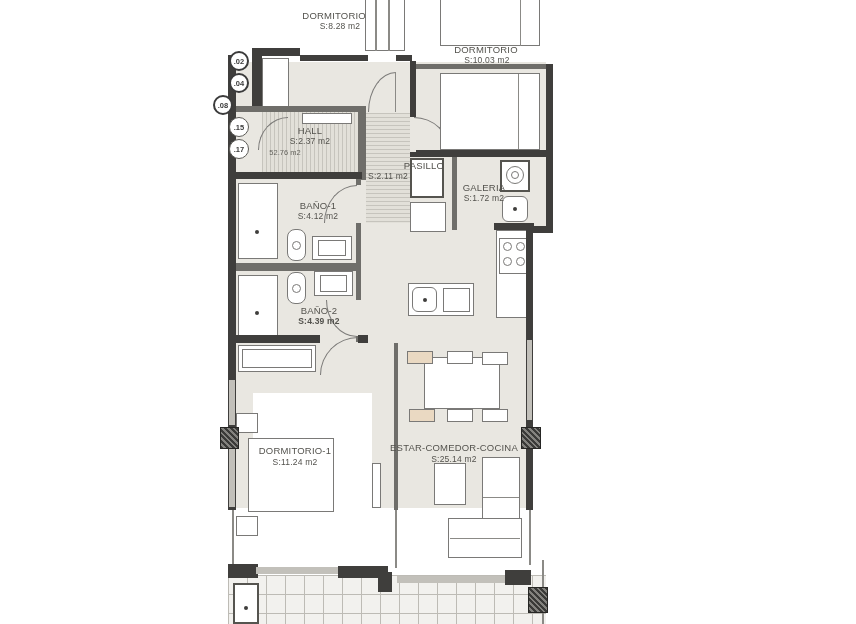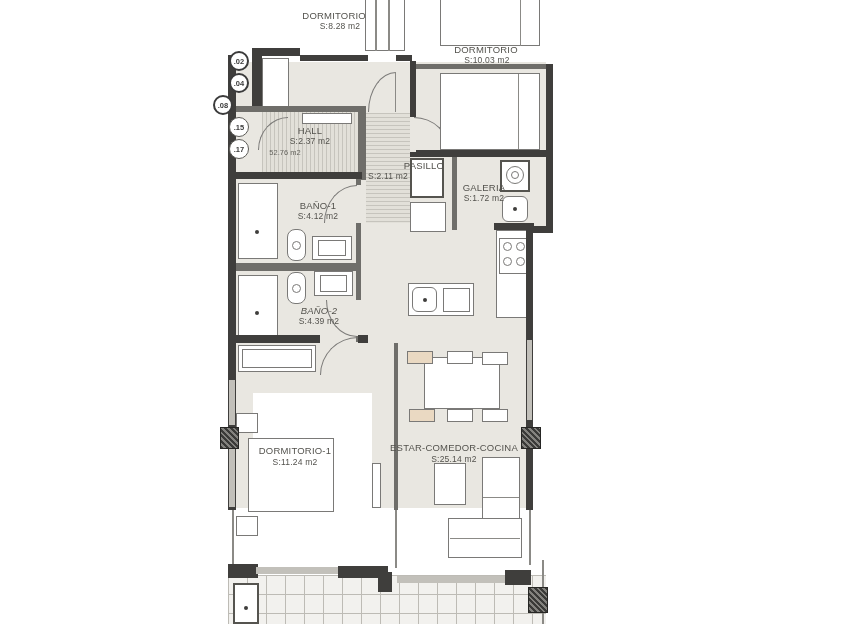--- a/index.html
+++ b/index.html
@@ -195,22 +195,22 @@
 
   <div class="e lbl z5" style="left:366px;top:161px;width:44px;margin-left:36px;">PASILLO</div>
   <div class="e lbl-s z5" style="left:366px;top:172px;width:44px;">S:2.11 m2</div>
 
   <div class="e lbl z5" style="left:461px;top:183px;width:46px;">GALERIA</div>
   <div class="e lbl-s z5" style="left:461px;top:194px;width:46px;">S:1.72 m2</div>
 
   <div class="e lbl z5" style="left:295px;top:201px;width:46px;">BAÑO-1</div>
   <div class="e lbl-s z5" style="left:294px;top:212px;width:48px;">S:4.12 m2</div>
 
-  <div class="e lbl z5" style="left:296px;top:306px;width:46px;font-style:italic;">BAÑO-2</div>
-  <div class="e lbl-s z5" style="left:295px;top:317px;width:48px;">S:4.39 m2</div>
+  <div class="e lbl z5" style="left:296px;top:306px;width:46px;">BAÑO-2</div>
+  <div class="e lbl-s z5" style="left:295px;top:317px;width:48px;font-weight:bold;">S:4.39 m2</div>
 
   <div class="e lbl z5" style="left:253px;top:446px;width:84px;">DORMITORIO-1</div>
   <div class="e lbl-s z5" style="left:253px;top:458px;width:84px;">S:11.24 m2</div>
 
   <div class="e lbl z5" style="left:390px;top:443px;width:128px;">ESTAR-COMEDOR-COCINA</div>
   <div class="e lbl-s z5" style="left:390px;top:455px;width:128px;">S:25.14 m2</div>
 
 </div>
 
 </body></html>

